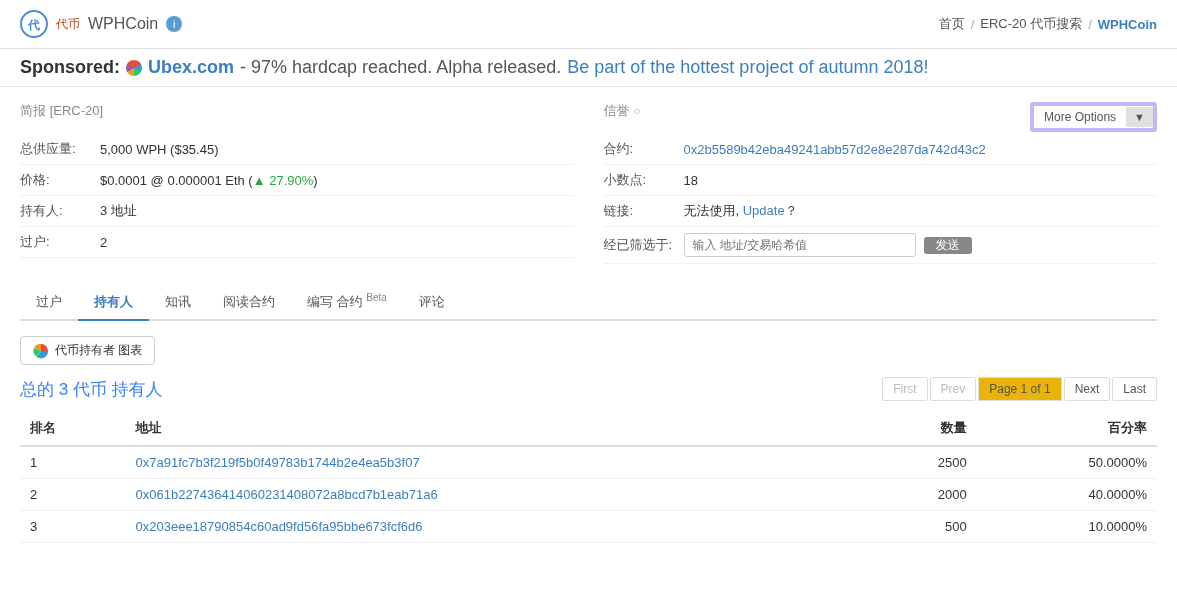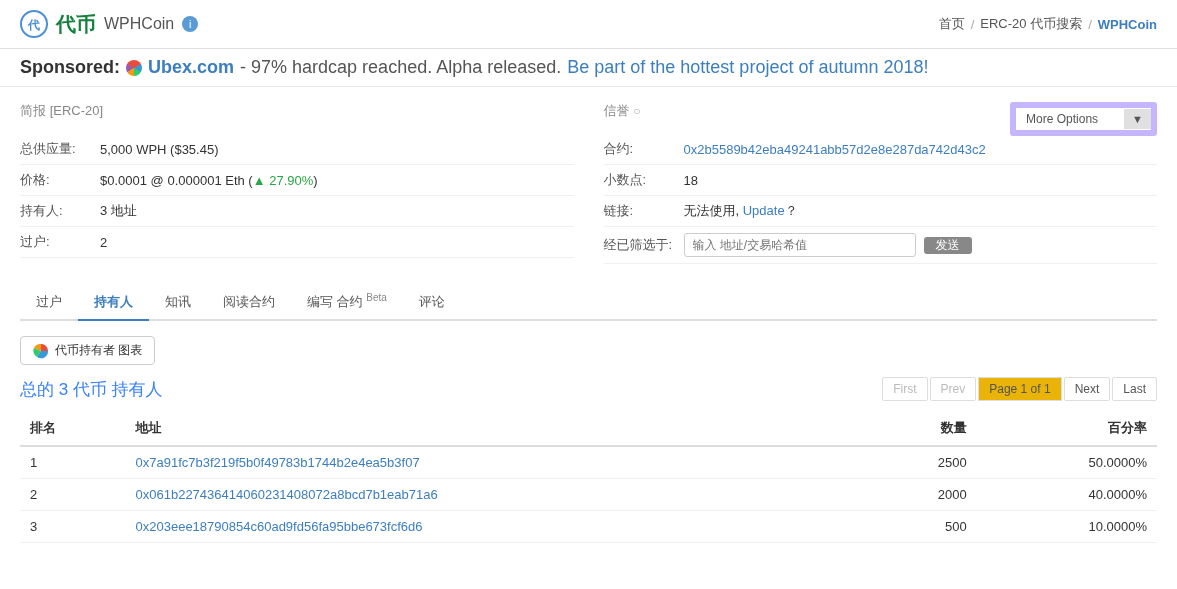--- a/index.html
+++ b/index.html
@@ -17,23 +17,23 @@
     .header-left {
       display: flex;
       align-items: center;
       gap: 8px;
     }
     .logo-icon {
       width: 28px;
       height: 28px;
     }
     .logo-text {
-      font-size: 20px;
-      font-weight: bold;
-      color: #15803d;
+      font-size: 12px;
+      font-weight: normal;
+      color: #c2410c;
     }
     .app-name {
       font-size: 16px;
       color: #555;
     }
     .info-icon {
       display: inline-flex;
       align-items: center;
       justify-content: center;
       width: 16px;
@@ -125,22 +125,22 @@
     
     .right-panel {
       position: relative;
     }
     .more-options-btn {
       position: absolute;
       top: 0;
       right: 0;
       display: flex;
       align-items: center;
-      gap: 16px;
-      border: 6px solid #c4b5fd;
+      gap: 0;
+      border: 4px solid #c4b5fd;
       border-radius: 3px;
       overflow: hidden;
       cursor: pointer;
     }
     .more-options-text {
       padding: 4px 10px;
       background: #fff;
       font-size: 12px;
       color: #555;
     }

